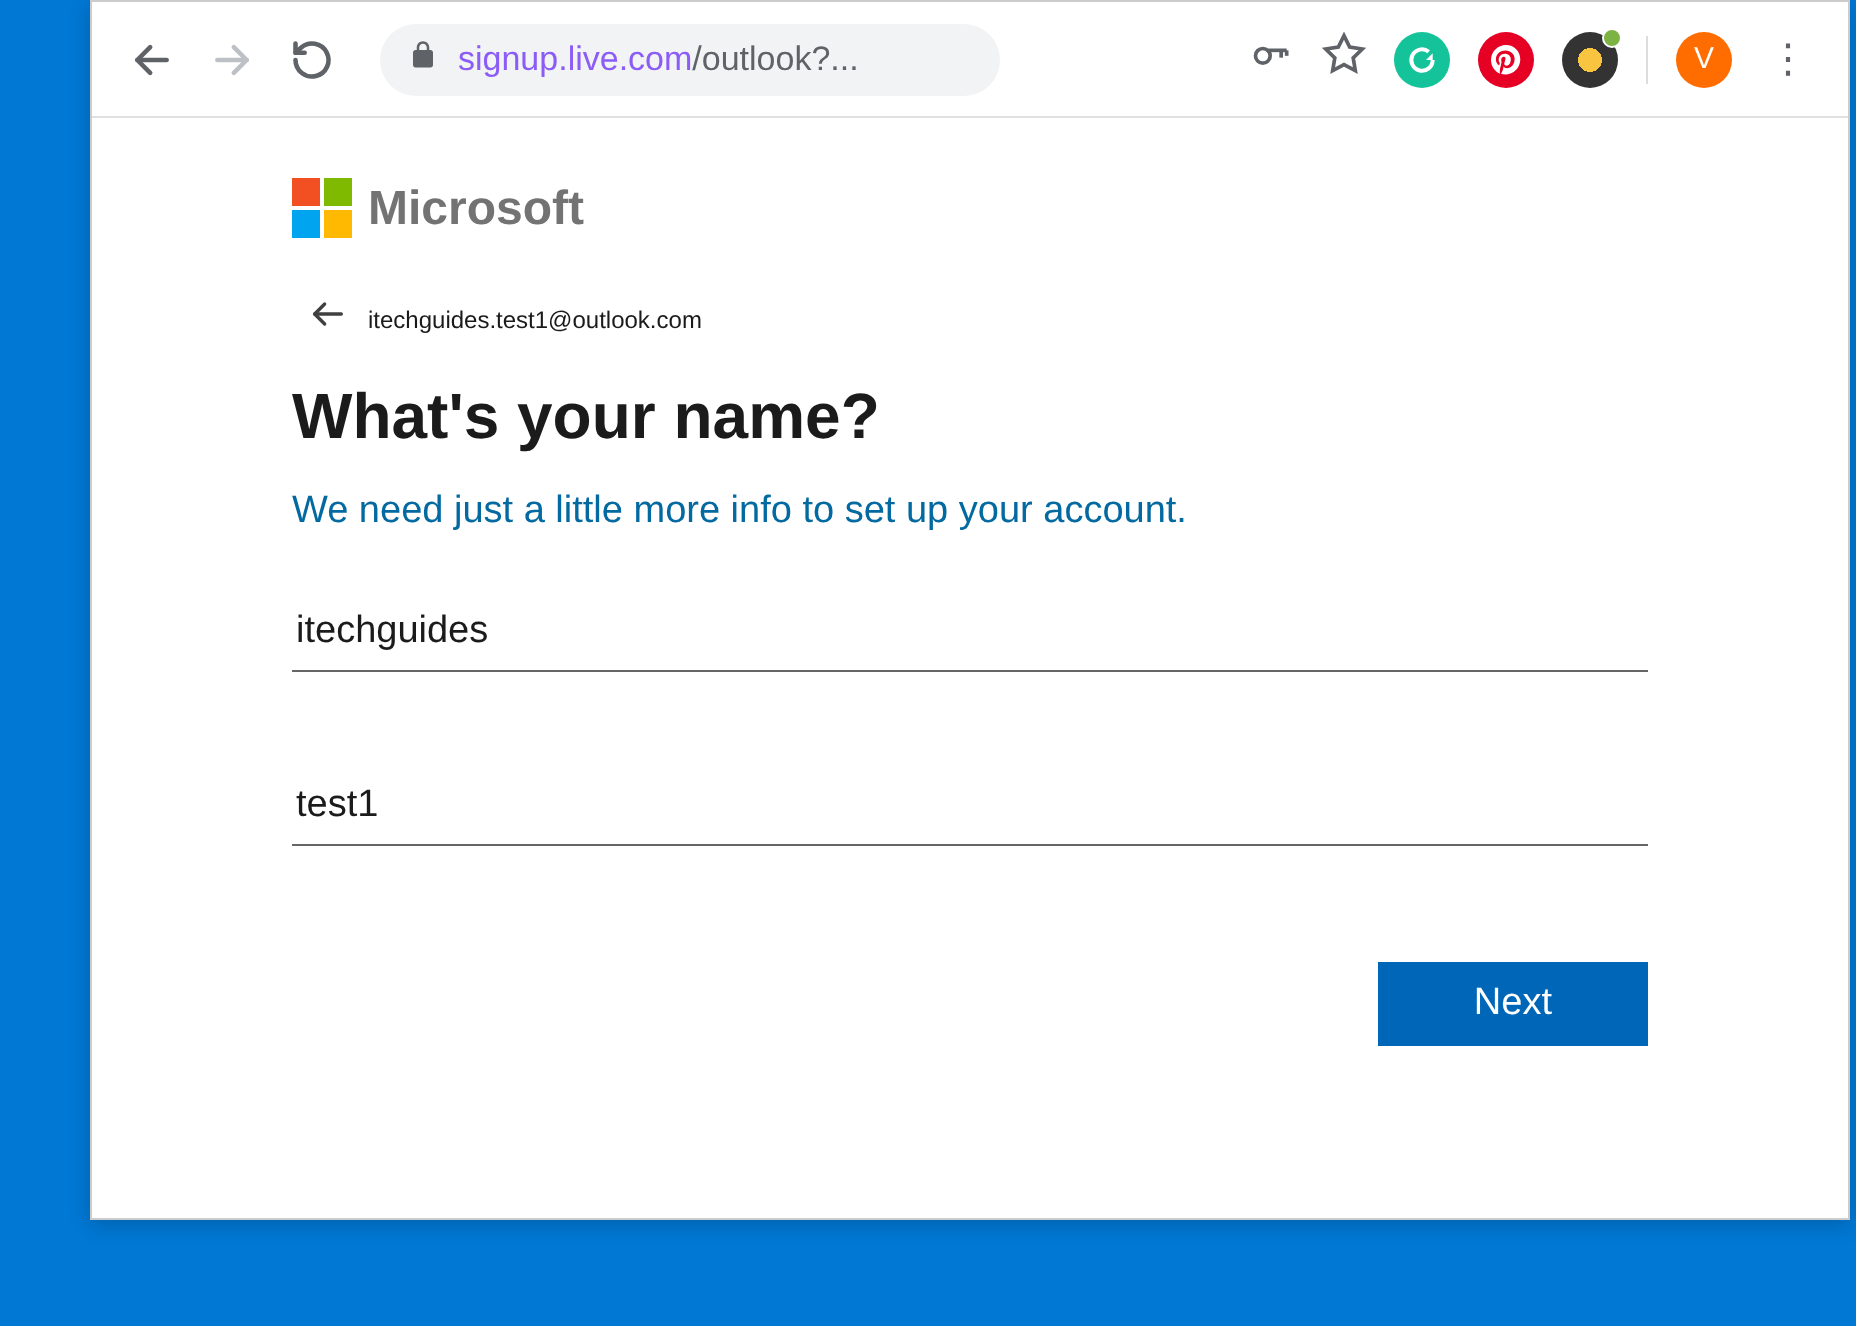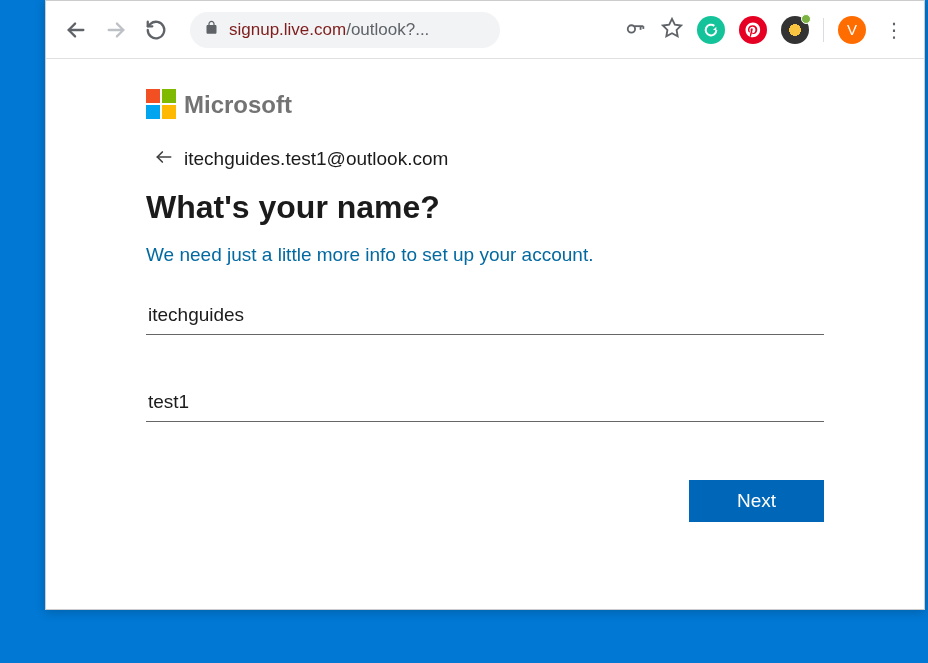--- a/index.html
+++ b/index.html
@@ -54,21 +54,21 @@
     }
     .lock-icon { color: #5f6368; }
     .url-text {
       font-size: 17px;
       color: #202124;
       white-space: nowrap;
       overflow: hidden;
       text-overflow: ellipsis;
       flex: 1;
     }
-    .url-domain { color: #7f1d1d; }
+    .url-domain { color: #8b5cf6; }
     .url-path { color: #5f6368; }
     .toolbar-right {
       display: flex;
       align-items: center;
       gap: 14px;
       margin-left: auto;
     }
     .key-icon { color: #5f6368; }
     .star-icon { color: #5f6368; }
     .ext-icon {
@@ -161,21 +161,21 @@
       align-items: center;
       gap: 10px;
       margin-bottom: 18px;
       margin-left: 8px;
     }
     .back-arrow {
       color: #404040;
       cursor: pointer;
     }
     .email-text {
-      font-size: 19px;
+      font-size: 12px;
       color: #1b1b1b;
     }
     .heading {
       font-size: 32px;
       font-weight: 600;
       color: #1b1b1b;
       margin-bottom: 18px;
     }
     .subtext {
       font-size: 19px;

